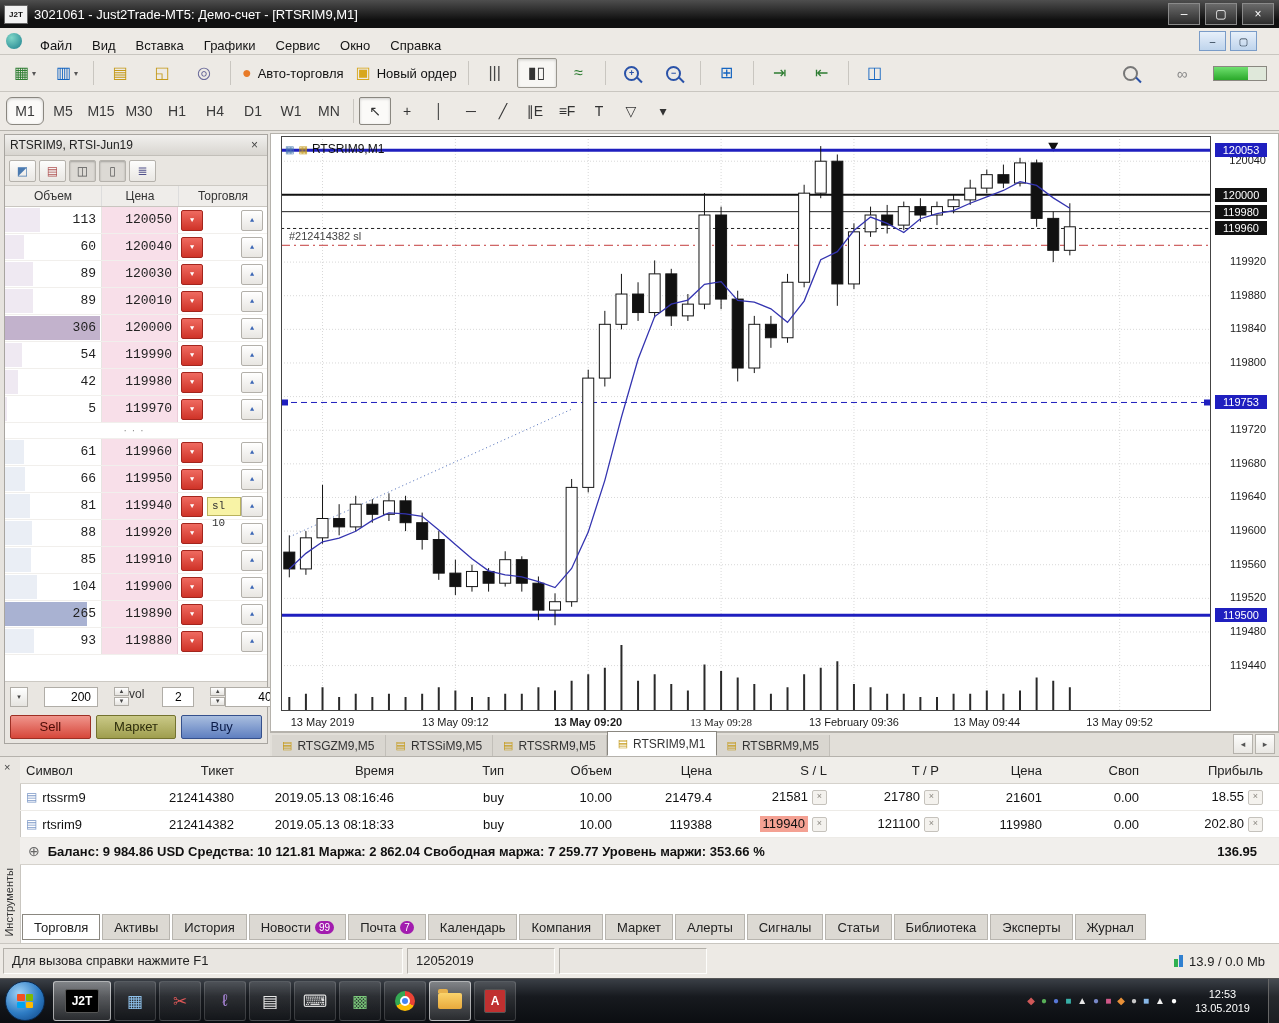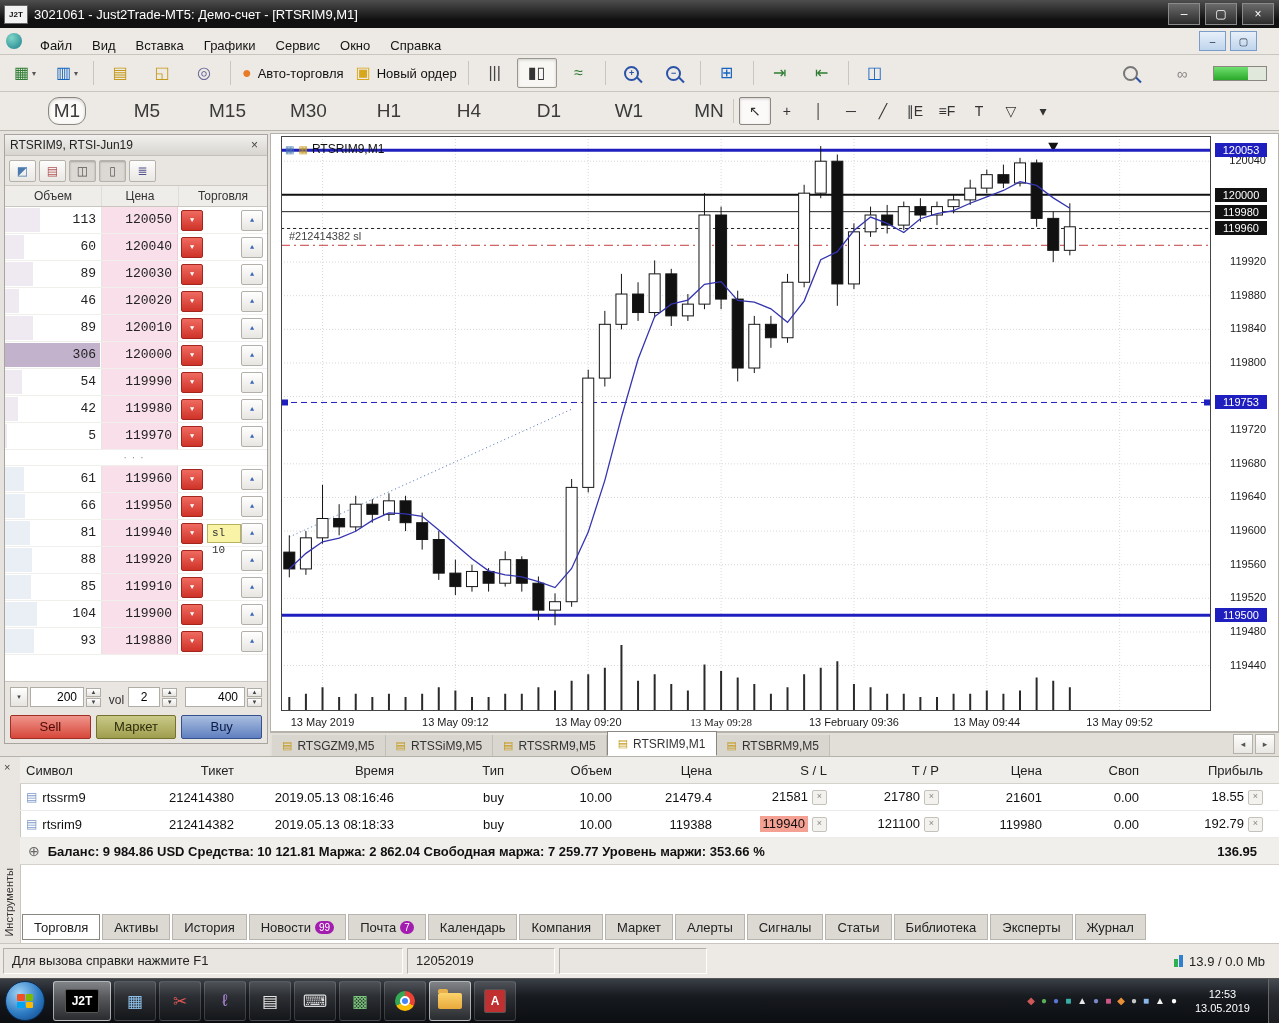--- a/index.html
+++ b/index.html
@@ -36,21 +36,21 @@
     display:flex;align-items:center;justify-content:center;font-size:9px;font-weight:bold;color:#2a52a8;}
   .magicon::after{content:"";position:absolute;width:7px;height:2px;background:#2a52a8;
     right:-6px;bottom:-2px;transform:rotate(45deg);}
   #toolbar-right{margin-left:auto;display:flex;align-items:center;padding-right:12px;gap:10px;}
   #conn-bar{width:52px;height:13px;border:1px solid #8a8780;background:#dfe8da;position:relative;}
   #conn-fill{position:absolute;left:0;top:0;bottom:0;background:linear-gradient(#6fe06f,#2aa82a);}
   
   #toolbar-tf{left:0;top:92px;width:1279px;height:39px;background:#edeae5;border-bottom:1px solid #b5b2ac;
     display:flex;align-items:center;padding-left:6px;}
   .tfbtn{min-width:36px;height:26px;display:flex;align-items:center;justify-content:center;
-    font-size:19px;color:#3a3a3a;border:1px solid transparent;border-radius:11px;margin-left:42px;}
+    font-size:14px;color:#3a3a3a;border:1px solid transparent;border-radius:6px;}
   .tfbtn.active{border-color:#8a8780;background:#fbfaf8;box-shadow:inset 0 1px 3px rgba(0,0,0,.18);}
   .toolbtn{min-width:30px;height:26px;display:flex;align-items:center;justify-content:center;
     font-size:14px;color:#333;border:1px solid transparent;border-radius:2px;}
   .toolbtn.pressed{border-color:#8a8780;background:#fbfaf8;box-shadow:inset 0 1px 3px rgba(0,0,0,.18);}
   
   #dom-panel{left:4px;top:134px;width:264px;height:610px;background:#fff;border:1px solid #a8a5a0;
     display:flex;flex-direction:column;}
   #dom-titlebar{height:20px;background:linear-gradient(#f1f0ee,#d8d5d0);display:flex;align-items:center;
     font-size:12px;color:#222;padding:0 5px;border-bottom:1px solid #c2bfb9;flex:0 0 auto;}
   #dom-close{margin-left:auto;width:15px;text-align:center;color:#444;font-size:12px;}
@@ -77,21 +77,21 @@
     display:flex;align-items:center;justify-content:center;flex:0 0 auto;}
   .btn-up{width:20px;height:19px;margin:0 4px 0 auto;border-radius:2px;border:1px solid #b3b0aa;
     background:linear-gradient(#fff,#e8e6e2);color:#3b66b5;font-size:7px;
     display:flex;align-items:center;justify-content:center;flex:0 0 auto;}
   .sl-badge{background:#f8f3a6;border:1px solid #b9b25c;font-size:11px;padding:0 4px;height:17px;
     line-height:17px;color:#333;margin-left:4px;}
   #dom-sep{height:15px;display:flex;align-items:center;justify-content:center;color:#8a8a8a;
     font-size:10px;letter-spacing:5px;border-bottom:1px solid #f1efec;}
   #dom-controls{margin-top:auto;display:flex;align-items:center;height:26px;padding:2px 5px;
     background:#e9e6e1;border-top:1px solid #ccc9c3;justify-content:space-between;flex:0 0 auto;}
-  .spingroup{display:flex;align-items:flex-end;gap:2px;}
+  .spingroup{display:flex;align-items:flex-start;gap:16px;}
   .spin-box{border:1px solid #b0ada7;background:#fff;font-size:12px;padding:0 6px;height:18px;line-height:18px;}
   .spin-col{display:flex;flex-direction:column;gap:1px;}
   .spin-col span{font-size:6px;line-height:7px;border:1px solid #b0ada7;background:linear-gradient(#fff,#e6e4e0);
     width:13px;text-align:center;color:#444;}
   .mini-dd{width:16px;height:18px;border:1px solid #b0ada7;background:linear-gradient(#fff,#e6e4e0);
     font-size:7px;display:flex;align-items:center;justify-content:center;color:#444;}
   .vol-lab{font-size:12px;color:#333;margin-right:2px;}
   #dom-actions{display:flex;gap:5px;padding:3px 5px 4px;background:#e9e6e1;flex:0 0 auto;}
   .trade-btn{flex:1;height:22px;border-radius:2px;font-size:13px;text-align:center;line-height:22px;}
   #btn-sell{background:linear-gradient(#f0958c,#d6473a);border:1px solid #9d2f24;color:#4d0b05;}
@@ -350,29 +350,20 @@
         <div class="cell-vol">
           <span class="bar" style="width: 28.7097%; background: rgb(239, 233, 242);"></span>
           <span class="txt">89</span>
         </div>
         <div class="cell-price">120030</div>
         <div class="btn-red">▼</div>
         <div class="btn-up">▲</div>
       </div>
       <div class="dom-row">
         <div class="cell-vol">
-          <span class="bar" style="width: 14.8387%; background: rgb(239, 233, 242);"></span>
-          <span class="txt">46</span>
-        </div>
-        <div class="cell-price">120020</div>
-        <div class="btn-red">▼</div>
-        <div class="btn-up">▲</div>
-      </div>
-      <div class="dom-row">
-        <div class="cell-vol">
           <span class="bar" style="width: 28.7097%; background: rgb(239, 233, 242);"></span>
           <span class="txt">89</span>
         </div>
         <div class="cell-price">120010</div>
         <div class="btn-red">▼</div>
         <div class="btn-up">▲</div>
       </div>
       <div class="dom-row">
         <div class="cell-vol">
           <span class="bar" style="width: 98.7097%; background: rgb(194, 178, 204);"></span>
@@ -455,20 +446,29 @@
         <div class="cell-price">119910</div>
         <div class="btn-red">▼</div>
         <div class="btn-up">▲</div>
       </div>
       <div class="dom-row">
         <div class="cell-vol">
           <span class="bar" style="width: 33.5484%; background: rgb(234, 238, 245);"></span>
           <span class="txt">104</span>
         </div>
         <div class="cell-price">119900</div>
+        <div class="btn-red">▼</div>
+        <div class="btn-up">▲</div>
+      </div>
+      <div class="dom-row">
+        <div class="cell-vol">
+          <span class="bar" style="width: 85.4839%; background: rgb(169, 178, 210);"></span>
+          <span class="txt">265</span>
+        </div>
+        <div class="cell-price">119890</div>
         <div class="btn-red">▼</div>
         <div class="btn-up">▲</div>
       </div>
       <div class="dom-row">
         <div class="cell-vol">
           <span class="bar" style="width: 30%; background: rgb(234, 238, 245);"></span>
           <span class="txt">93</span>
         </div>
         <div class="cell-price">119880</div>
         <div class="btn-red">▼</div>
@@ -725,21 +725,21 @@
       <div class="axis-tag" style="top: 9.29094px; background: rgb(31, 31, 191);">120053</div>
       <div class="axis-tag" style="top: 53.845px; background: rgb(17, 17, 17);">120000</div>
       <div class="axis-tag" style="top: 70.6579px; background: rgb(17, 17, 17);">119980</div>
       <div class="axis-tag" style="top: 87.4708px; background: rgb(17, 17, 17);">119960</div>
       <div class="axis-tag" style="top: 261.484px; background: rgb(31, 31, 191);">119753</div>
       <div class="axis-tag" style="top: 474.167px; background: rgb(31, 31, 191);">119500</div>
     </div>
   <div id="time-axis">
       <div class="time-label" style="left: 51.5179px;">13 May 2019</div>
       <div class="time-label" style="left: 184.375px;">13 May 09:12</div>
-      <div class="time-label" style="left: 317.232px;">13 May 09:20</div>
+      <div class="time-label" style="left: 317.232px; font-weight: bold;">13 May 09:20</div>
       <div class="time-label" style="left: 450.089px; font-family: Liberation Serif, serif;">13 May 09:28</div>
       <div class="time-label" style="left: 582.946px;">13 February 09:36</div>
       <div class="time-label" style="left: 715.804px;">13 May 09:44</div>
       <div class="time-label" style="left: 848.661px;">13 May 09:52</div>
     </div>
 </div>
 
 <div class="abs" id="chart-tabs">
     <div class="ctab">
       <span class="cicon" style="color: rgb(197, 154, 26);">▤</span>
@@ -810,21 +810,21 @@
           </div>
           <div class="pt-cell" style="width: 118px;">212414382</div>
           <div class="pt-cell" style="width: 160px;">2019.05.13 08:18:33</div>
           <div class="pt-cell" style="width: 110px;">buy</div>
           <div class="pt-cell" style="width: 108px;">10.00</div>
           <div class="pt-cell" style="width: 100px;">119388</div>
           <div class="pt-cell" style="width: 115px;"><span class="sl-hl">119940</span><span class="xbtn">×</span></div>
           <div class="pt-cell" style="width: 112px;"><span>121100</span><span class="xbtn">×</span></div>
           <div class="pt-cell" style="width: 103px;">119980</div>
           <div class="pt-cell" style="width: 97px;">0.00</div>
-          <div class="pt-cell" style="width: 124px;"><span>192.79</span><span class="xbtn">×</span></div>
+          <div class="pt-cell" style="width: 124px;"><span>202.80</span><span class="xbtn">×</span></div>
         </div>
       </div>
     <div id="pos-summary">
       <span id="summary-icon">⊕</span>
       <span>Баланс: 9 984.86 USD  Средства: 10 121.81  Маржа: 2 862.04  Свободная маржа: 7 259.77  Уровень маржи: 353.66 %</span>
       <span id="summary-right">136.95</span>
     </div>
   </div>
   <div id="toolbox-tabs">
       <div class="ttab active">

